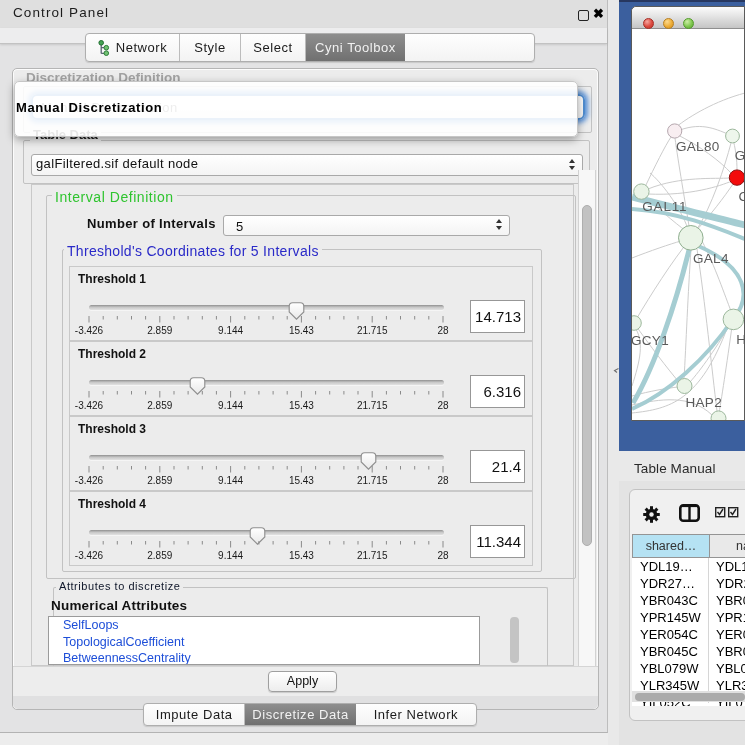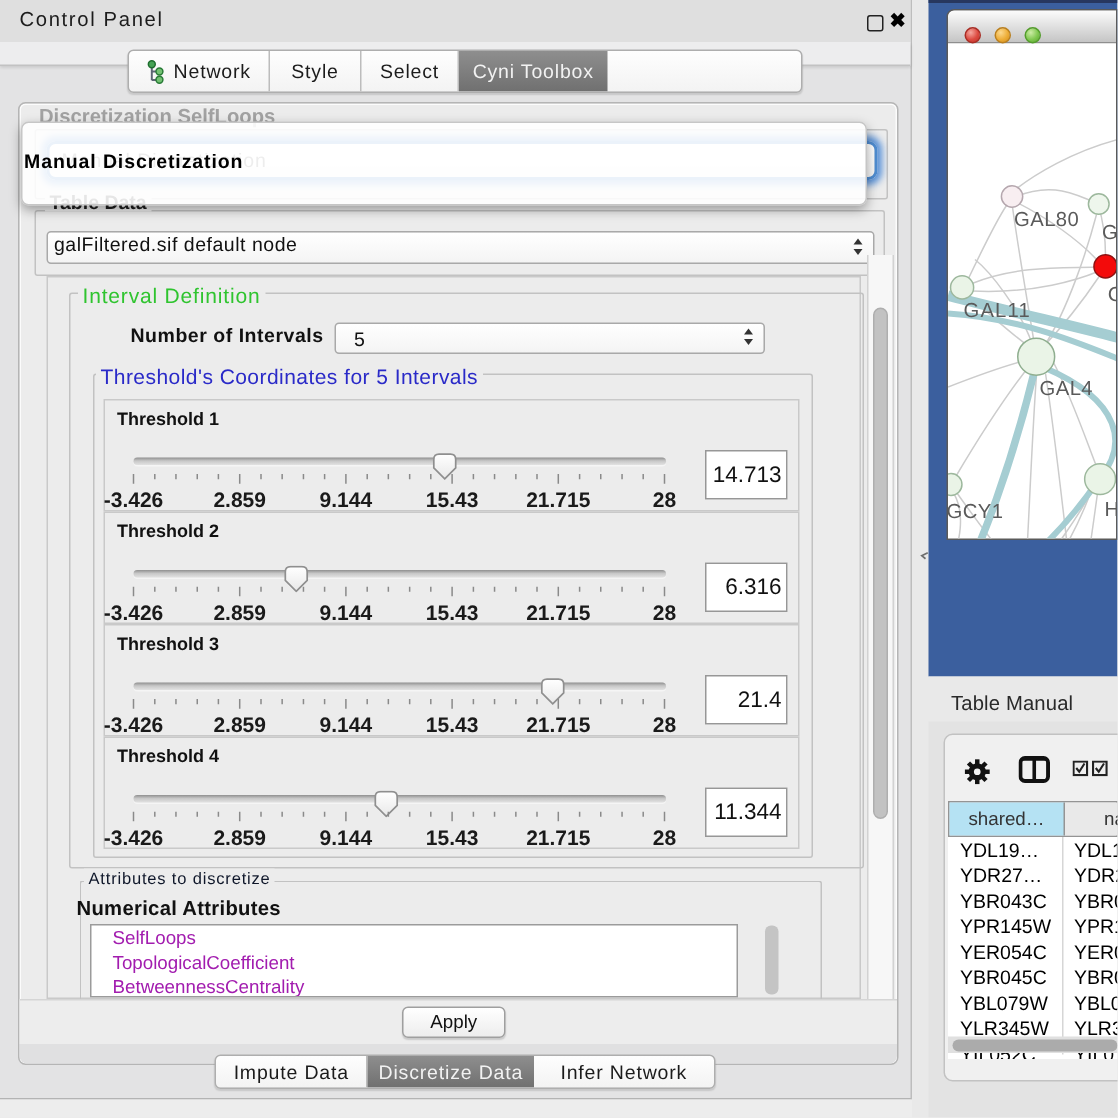--- a/index.html
+++ b/index.html
@@ -39,39 +39,39 @@
   border-top:4px solid #333;}
 
 .trow{position:absolute;left:69px;width:464px;height:75px;border:1px solid #c9c9c9;box-sizing:border-box;}
 .trow .tt{position:absolute;left:8px;top:5px;font-size:12px;font-weight:700;color:#111;}
 .trow .track{position:absolute;left:19px;top:38px;width:355px;height:5px;border-radius:2.5px;
   background:linear-gradient(#8f8f8f,#c7c7c7 45%,#e2e2e2);box-shadow:0 1px 0 #f5f5f5;}
 .trow .vbox{position:absolute;left:400px;top:33px;width:55px;height:33px;background:#fff;
   border:1px solid #979797;box-sizing:border-box;font-size:15px;color:#111;
   text-align:right;line-height:31px;padding-right:3px;}
 .thumb{position:absolute;top:35px;width:17px;height:18px;}
-.ticklbl{position:absolute;top:58px;font-size:14px;font-weight:700;color:#1a1a1a;transform:translateX(-50%);white-space:nowrap;}
-
-#attrlist{left:60px;top:616px;width:432px;height:49px;background:#fff;border:1px solid #9b9b9b;
-  box-sizing:border-box;overflow:hidden;font-size:12.5px;color:#a21caf;}
+.ticklbl{position:absolute;top:58px;font-size:10px;font-weight:400;color:#1a1a1a;transform:translateX(-50%);white-space:nowrap;}
+
+#attrlist{left:48px;top:616px;width:432px;height:49px;background:#fff;border:1px solid #9b9b9b;
+  box-sizing:border-box;overflow:hidden;font-size:12.5px;color:#1d4ed8;}
 #attrlist div{padding-left:14px;height:16.5px;line-height:16.5px;}
 
 #applybtn{left:268px;top:671px;width:69px;height:21px;background:linear-gradient(#ffffff,#ededed);
   border:1px solid #9f9f9f;border-radius:4px;box-sizing:border-box;text-align:center;
   font-size:12.5px;line-height:19px;color:#111;box-shadow:0 1px 1px rgba(0,0,0,0.15);}
 
 #vsb{left:578px;top:170px;width:18px;height:496px;background:#f7f7f7;
   border-left:1px solid #d2d2d2;border-right:1px solid #d2d2d2;box-sizing:border-box;}
 #vsb .th{position:absolute;left:3px;top:35px;width:10px;height:341px;background:#c2c2c2;border:1px solid #aeaeae;box-sizing:border-box;border-radius:5px;}
 
 #popup{left:14px;top:81px;width:564px;height:56px;background:rgba(255,255,255,0.89);
   border:1px solid #c6c6c6;border-radius:5px;box-shadow:0 3px 8px rgba(0,0,0,0.35);box-sizing:border-box;}
 
 #bluewin{left:619px;top:0;width:126px;height:451px;background:#3b5f9e;border-top:2px solid #27375f;box-sizing:border-box;}
-#macwin{left:631px;top:6px;width:114px;height:354px;border:1px solid #5a5a5a;border-top-left-radius:5px;
+#macwin{left:631px;top:6px;width:114px;height:415px;border:1px solid #5a5a5a;border-top-left-radius:5px;
   background:#fff;box-sizing:border-box;overflow:hidden;}
 #mactb{position:absolute;left:0;top:0;width:114px;height:21px;
   background:linear-gradient(#fcfcfc,#c5c5c5);border-bottom:1px solid #8f8f8f;border-top-left-radius:5px;}
 .tl{position:absolute;top:11px;width:11px;height:11px;border-radius:50%;box-sizing:border-box;}
 #tpbar{left:619px;top:451px;width:126px;height:30px;background:#e9e9e9;}
 #tpbar .t{position:absolute;left:15px;top:10px;font-size:13.5px;color:#2a2a2a;letter-spacing:0.1px;}
 #tablearea{left:619px;top:481px;width:126px;height:264px;background:#e3e3e3;}
 #tcard{left:629px;top:489px;width:120px;height:232px;background:#f0f0f0;
   border:1px solid #c2c2c2;border-radius:6px 0 0 6px;box-sizing:border-box;}
 </style>
@@ -95,21 +95,21 @@
       <circle cx="8.3" cy="13.2" r="2.3" fill="#72c172" stroke="#2a7c38" stroke-width="1"></circle>
     </svg>Network</div>
   <div class="tb" style="width:61px;">Style</div>
   <div class="tb" style="width:65px;">Select</div>
   <div class="tb sel" style="width:99px;">Cyni Toolbox</div>
 </div>
 
 <div class="abs" id="panel"></div>
 
 <div class="grp" style="left:23px;top:86px;width:567px;height:45px;"></div>
-<div class="gtitle" style="left:23px;top:71px;font-weight:700;font-size:13.5px;color:#a2a2a2;">Discretization SelfLoops</div>
+<div class="gtitle" style="left:23px;top:71px;font-weight:700;font-size:13.5px;color:#a2a2a2;">Discretization Definition</div>
 <div class="combo" style="left:31px;top:94px;width:554px;height:26px;border-color:#4f8cd0;border-width:2px;
   box-shadow:0 0 5px 3px rgba(80,140,215,0.95);border-radius:6px;">
   <span class="cv" style="color:#5f5f5f;letter-spacing:0.6px;">Manual Discretization</span>
 </div>
 
 <div class="grp" style="left:23px;top:140px;width:565px;height:42px;"></div>
 <div class="gtitle" style="left:30px;top:128px;font-weight:700;font-size:13px;color:#1d1d1d;">Table Data</div>
 <div class="combo" style="left:31px;top:154px;width:552px;height:22px;">
   <span class="cv" style="left:4px;top:42%;letter-spacing:0.35px;">galFiltered.sif default node</span>
   <div class="stp" style="top:4px;">

